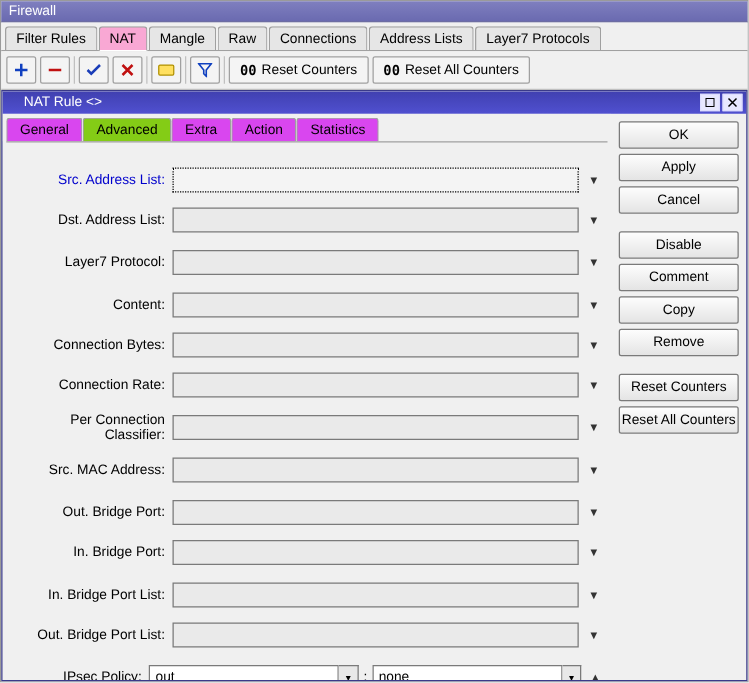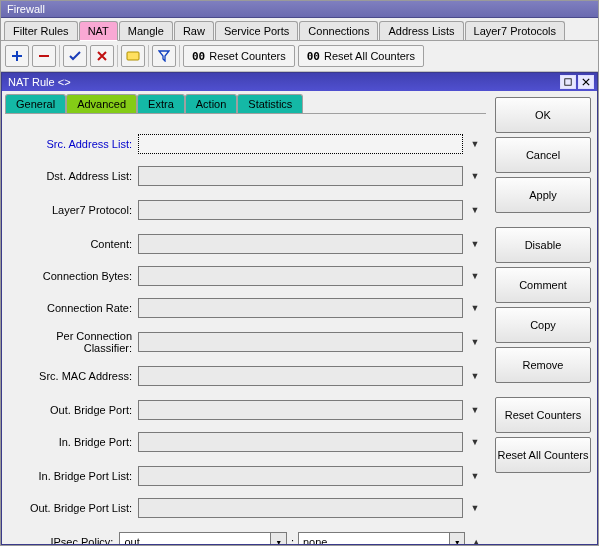--- a/index.html
+++ b/index.html
@@ -97,21 +97,21 @@
     display: flex; flex-direction: column;
     border: 1px solid #3a3a8a;
     margin: 0;
     background: #f0f0f0;
     overflow: hidden;
   }
   .dialog-titlebar {
     background: linear-gradient(#4040b0, #5050d0);
     color: #fff;
     display: flex; align-items: center;
-    padding: 2px 3px 2px 6px;
+    padding: 2px 3px 2px 17px;
     font-size: 11px;
   }
   .dialog-titlebar .spacer { flex: 1; }
   .dlg-btn {
     width: 16px; height: 14px;
     border: 1px solid #ddddff;
     background: #e8e8ff;
     color: #000;
     font-size: 9px;
     display: flex; align-items: center; justify-content: center;
@@ -129,21 +129,21 @@
   .inner-tabs {
     display: flex; align-items: flex-end;
     padding: 3px 3px 0 3px;
     background: #f0f0f0;
   }
   .inner-tab {
     padding: 3px 10px;
     border: 1px solid #a0a0a0;
     border-bottom: none;
     margin-right: 0;
-    background: #14b8a6;
+    background: #d946ef;
     border-radius: 3px 3px 0 0;
     cursor: pointer;
     font-size: 11px;
   }
   .inner-tab.active {
     background: #84cc16;
   }
   .inner-tabline {
     height: 1px; background: #a0a0a0; margin: 0 3px;
   }
@@ -197,21 +197,21 @@
     padding: 0 4px;
   }
   
   .side-buttons {
     width: 108px;
     padding: 6px 6px 0 6px;
     display: flex; flex-direction: column;
     gap: 4px;
   }
   .side-btn {
-    height: 36px;
+    height: 22px;
     border: 1px solid #7a7a7a;
     background: linear-gradient(#fdfdfd, #e4e4e4);
     border-radius: 2px;
     display: flex; align-items: center; justify-content: center;
     cursor: pointer;
     font-size: 11px;
     white-space: nowrap;
   }
   .side-gap { height: 6px; }
   
@@ -224,21 +224,20 @@
 
   <div class="titlebar-outer">
     <span>Firewall</span>
   </div>
 
   <div class="main-tabs">
     <div class="main-tab"><span>Filter Rules</span></div>
     <div class="main-tab active"><span>NAT</span></div>
     <div class="main-tab"><span>Mangle</span></div>
     <div class="main-tab"><span>Raw</span></div>
-    <div class="main-tab"><span>Service Ports</span></div>
     <div class="main-tab"><span>Connections</span></div>
     <div class="main-tab"><span>Address Lists</span></div>
     <div class="main-tab"><span>Layer7 Protocols</span></div>
   </div>
 
   <div class="toolbar">
     <div class="tb-btn">
       <span>
         <svg viewBox="0 0 12 12" width="12" height="12">
             <rect x="5" y="1" width="2" height="10" fill="#1040c0"></rect>
@@ -443,25 +442,25 @@
           </div>
 
         </div>
       </div>
 
       <div class="side-buttons">
         <div class="side-btn">
             <span>OK</span>
           </div>
         <div class="side-btn">
+            <span>Apply</span>
+          </div>
+        <div class="side-btn">
             <span>Cancel</span>
           </div>
-        <div class="side-btn">
-            <span>Apply</span>
-          </div>
         <div class="side-gap"></div>
         <div class="side-btn">
             <span>Disable</span>
           </div>
         <div class="side-btn">
             <span>Comment</span>
           </div>
         <div class="side-btn">
             <span>Copy</span>
           </div>

